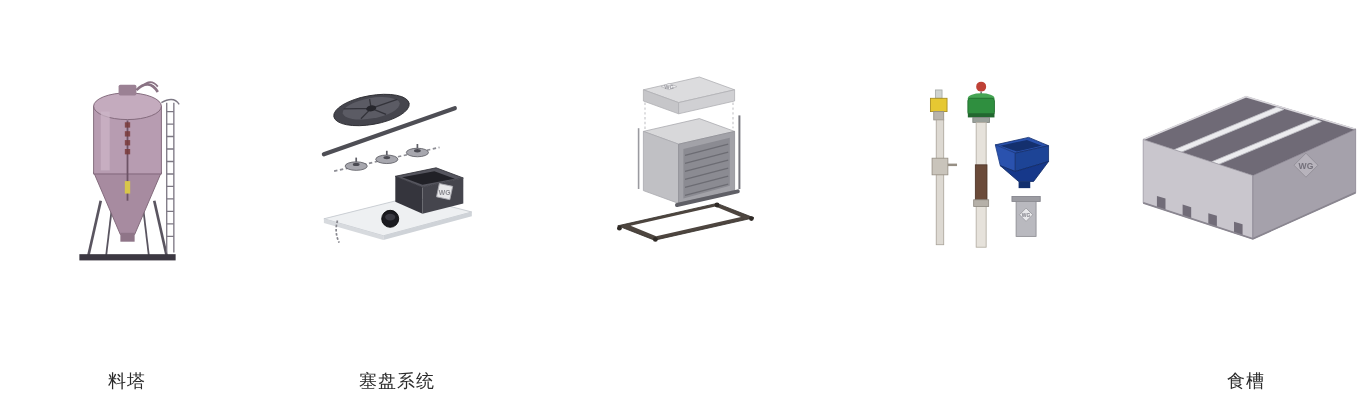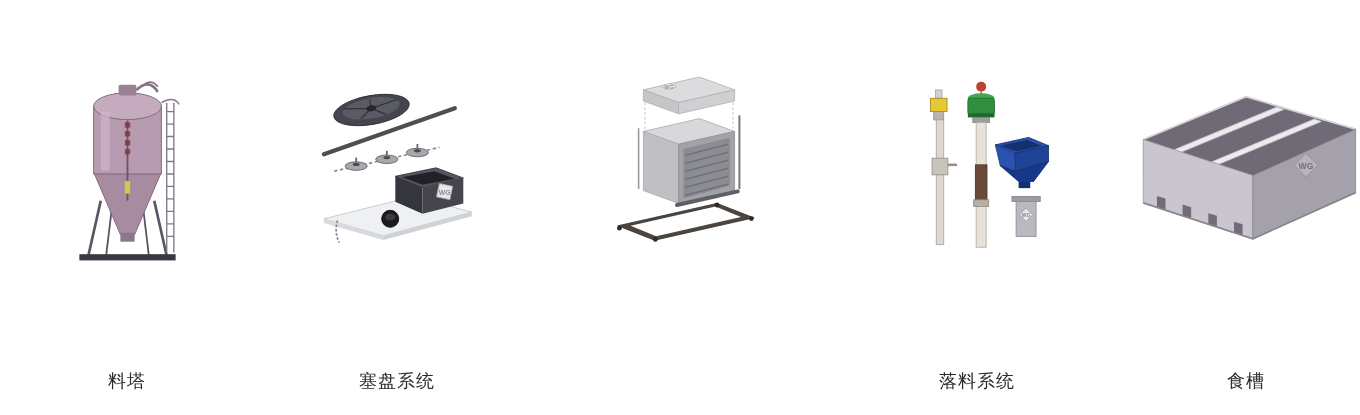--- a/index.html
+++ b/index.html
@@ -213,21 +213,20 @@
         <g>
           <rect x="132" y="158" width="34" height="6" fill="#9c9ca2" stroke="#82828a"></rect>
           <rect x="137" y="164" width="24" height="42" fill="#b9b9bf" stroke="#8b8b91"></rect>
           <g>
             <polygon points="149,172 157,180 149,188 141,180" fill="#e9e9eb" stroke="#97979d"></polygon>
             <text x="149" y="183" font-size="6" text-anchor="middle" fill="#83838b" class="wg-text">WG</text>
           </g>
         </g>
       </svg>
     </div>
-    <div class="label">落料系统</div>
   </div>
 
   <div class="product" style="left:1126px;width:240px;">
     <div class="art">
       <svg width="240" height="197" viewBox="0 0 280 230">
 
         <polygon points="20,80 140,30 268,68 148,122" fill="#6f6a76" stroke="#55505c"></polygon>
         <polyline points="20,80 140,30 268,68" fill="none" stroke="#d8d6db" stroke-width="2"></polyline>
 
         <g>

